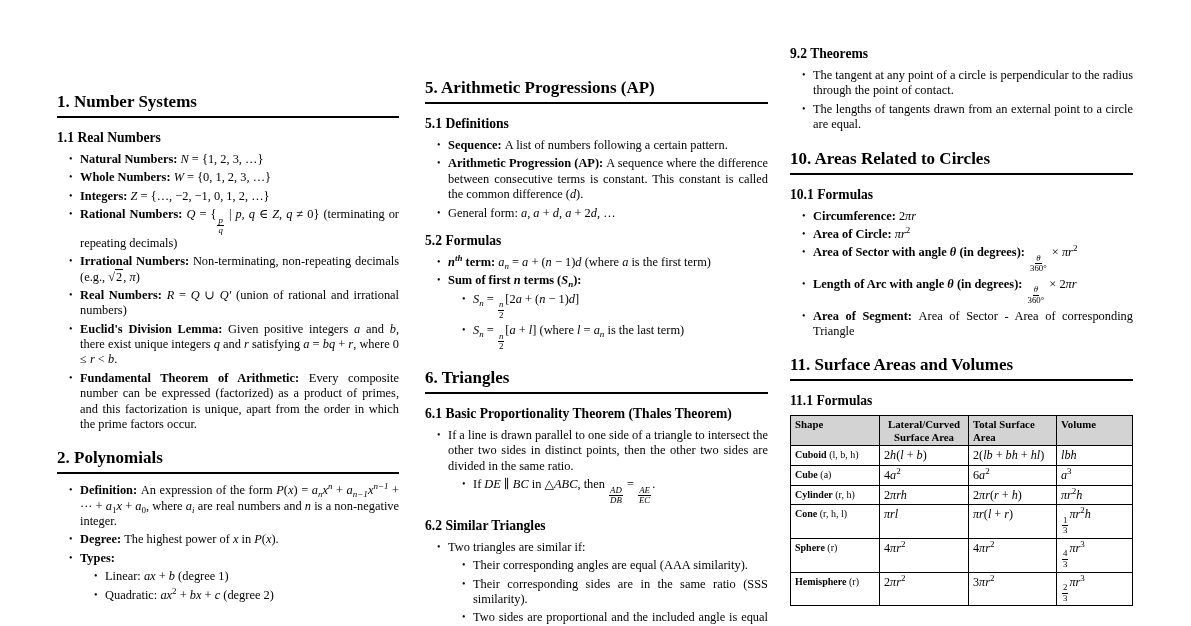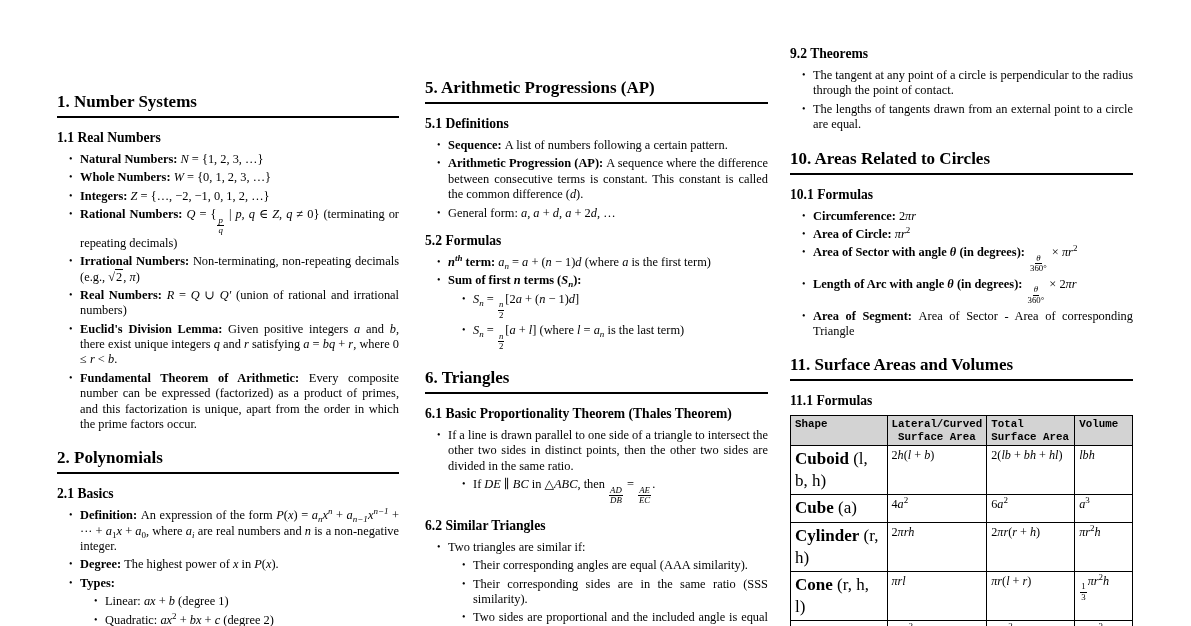--- a/index.html
+++ b/index.html
@@ -25,23 +25,23 @@
   .frac{display:inline-flex;flex-direction:column;align-items:center;vertical-align:-0.5em;
         font-size:8.8px;line-height:1.1;margin:0 1px;text-align:center;}
   .fnum{display:block;border-bottom:1px solid #000;padding:0 1px;}
   .fden{display:block;padding:0 1px;}
 
   .sqrt{white-space:nowrap;}
   .radicand{border-top:1px solid #000;padding:0 1px;}
 
   table.ftable{border-collapse:collapse;width:100%;margin:5px 0 3px;}
   .ftable th,.ftable td{border:1px solid #000;padding:2px 4px;vertical-align:top;text-align:left;}
-  .ftable th{background:#d3d3d3;font-weight:700;font-size:10.8px;line-height:1.15;font-family:Liberation Mono, monospace;}
+  .ftable th{background:#d3d3d3;font-weight:700;font-size:10.8px;line-height:1.15;}
   .ftable td{font-size:12.2px;line-height:1.2;}
-  .ftable td.shape{font-size:17px;line-height:1.3;}
+  .ftable td.shape{font-size:10px;line-height:1.3;}
   .ftable th:nth-child(1){width:80px;}
   .ftable th:nth-child(2){width:80px;text-align:center;}
   .ftable th:nth-child(3){width:79px;}
 </style>
 </head>
 <body>
 
 <div class="page">
   <div class="col" id="col0">
       <div class="h1">1. Number Systems</div>
@@ -53,21 +53,20 @@
         <li><span class="marker">•</span><span class="itext"><span class="b">Rational Numbers: </span><span class="m">Q</span><span> = {</span><span class="frac">
               <span class="fnum m">p</span>
               <span class="fden m">q</span>
             </span><span> | </span><span class="m">p, q</span><span> ∈ </span><span class="m">Z</span><span>, </span><span class="m">q</span><span> ≠ 0} (terminating or repeating decimals)</span></span></li>
         <li><span class="marker">•</span><span class="itext"><span class="b">Irrational Numbers: </span><span>Non-terminating, non-repeating decimals (e.g., </span><span class="sqrt"><span>√</span><span class="radicand">2</span></span><span>, </span><span class="m">π</span><span>)</span></span></li>
         <li><span class="marker">•</span><span class="itext"><span class="b">Real Numbers: </span><span class="m">R</span><span> = </span><span class="m">Q</span><span> ∪ </span><span class="m">Q′</span><span> (union of rational and irrational numbers)</span></span></li>
         <li><span class="marker">•</span><span class="itext"><span class="b">Euclid's Division Lemma: </span><span>Given positive integers </span><span class="m">a</span><span> and </span><span class="m">b</span><span>, there exist unique integers </span><span class="m">q</span><span> and </span><span class="m">r</span><span> satisfying </span><span class="m">a</span><span> = </span><span class="m">bq</span><span> + </span><span class="m">r</span><span>, where 0 ≤ </span><span class="m">r</span><span> &lt; </span><span class="m">b</span><span>.</span></span></li>
         <li><span class="marker">•</span><span class="itext"><span class="b">Fundamental Theorem of Arithmetic: </span><span>Every composite number can be expressed (factorized) as a product of primes, and this factorization is unique, apart from the order in which the prime factors occur.</span></span></li>
       </ul>
       <div class="h1">2. Polynomials</div>
-      <div class="h2">2.1 Basics</div>
       <ul class="blist">
         <li><span class="marker">•</span><span class="itext"><span class="b">Definition: </span><span>An expression of the form </span><span class="m">P</span><span>(</span><span class="m">x</span><span>) = </span><span class="m">a</span><sub class="m">n</sub><span class="m">x</span><sup class="m">n</sup><span> + </span><span class="m">a</span><sub class="m">n−1</sub><span class="m">x</span><sup class="m">n−1</sup><span> + ··· + </span><span class="m">a</span><sub>1</sub><span class="m">x</span><span> + </span><span class="m">a</span><sub>0</sub><span>, where </span><span class="m">a</span><sub class="m">i</sub><span> are real numbers and </span><span class="m">n</span><span> is a non-negative integer.</span></span></li>
         <li><span class="marker">•</span><span class="itext"><span class="b">Degree: </span><span>The highest power of </span><span class="m">x</span><span> in </span><span class="m">P</span><span>(</span><span class="m">x</span><span>).</span></span></li>
         <li><span class="marker">•</span><span class="itext"><span class="b">Types:</span></span><ul class="blist">
             <li><span class="marker">•</span><span class="itext"><span>Linear: </span><span class="m">ax</span><span> + </span><span class="m">b</span><span> (degree 1)</span></span></li>
             <li><span class="marker">•</span><span class="itext"><span>Quadratic: </span><span class="m">ax</span><sup>2</sup><span> + </span><span class="m">bx</span><span> + </span><span class="m">c</span><span> (degree 2)</span></span></li>
           </ul></li>
       </ul>
     </div>
   <div class="col" id="col1">

